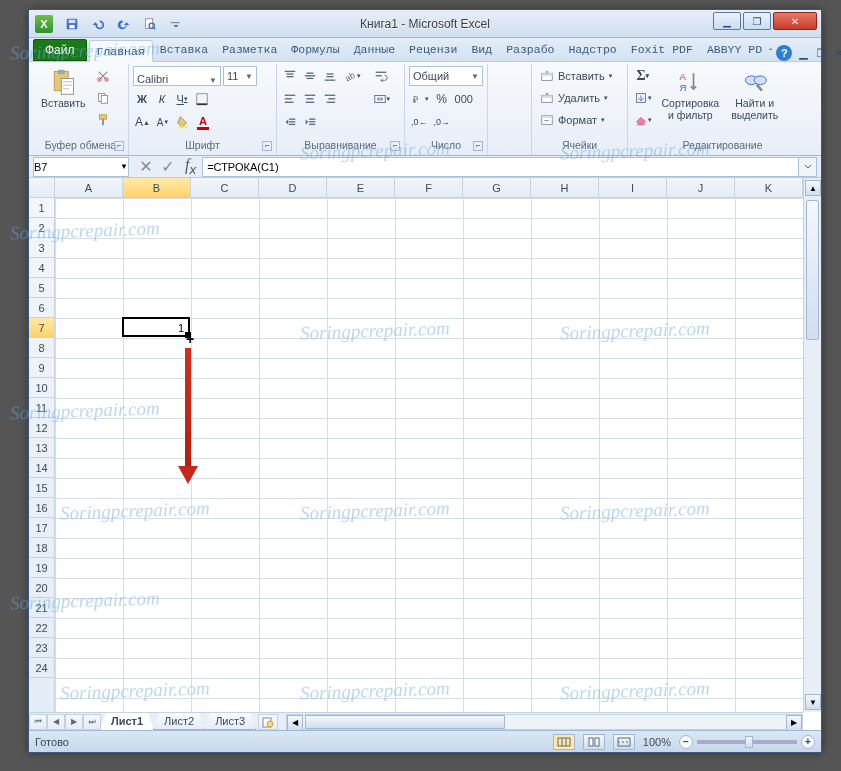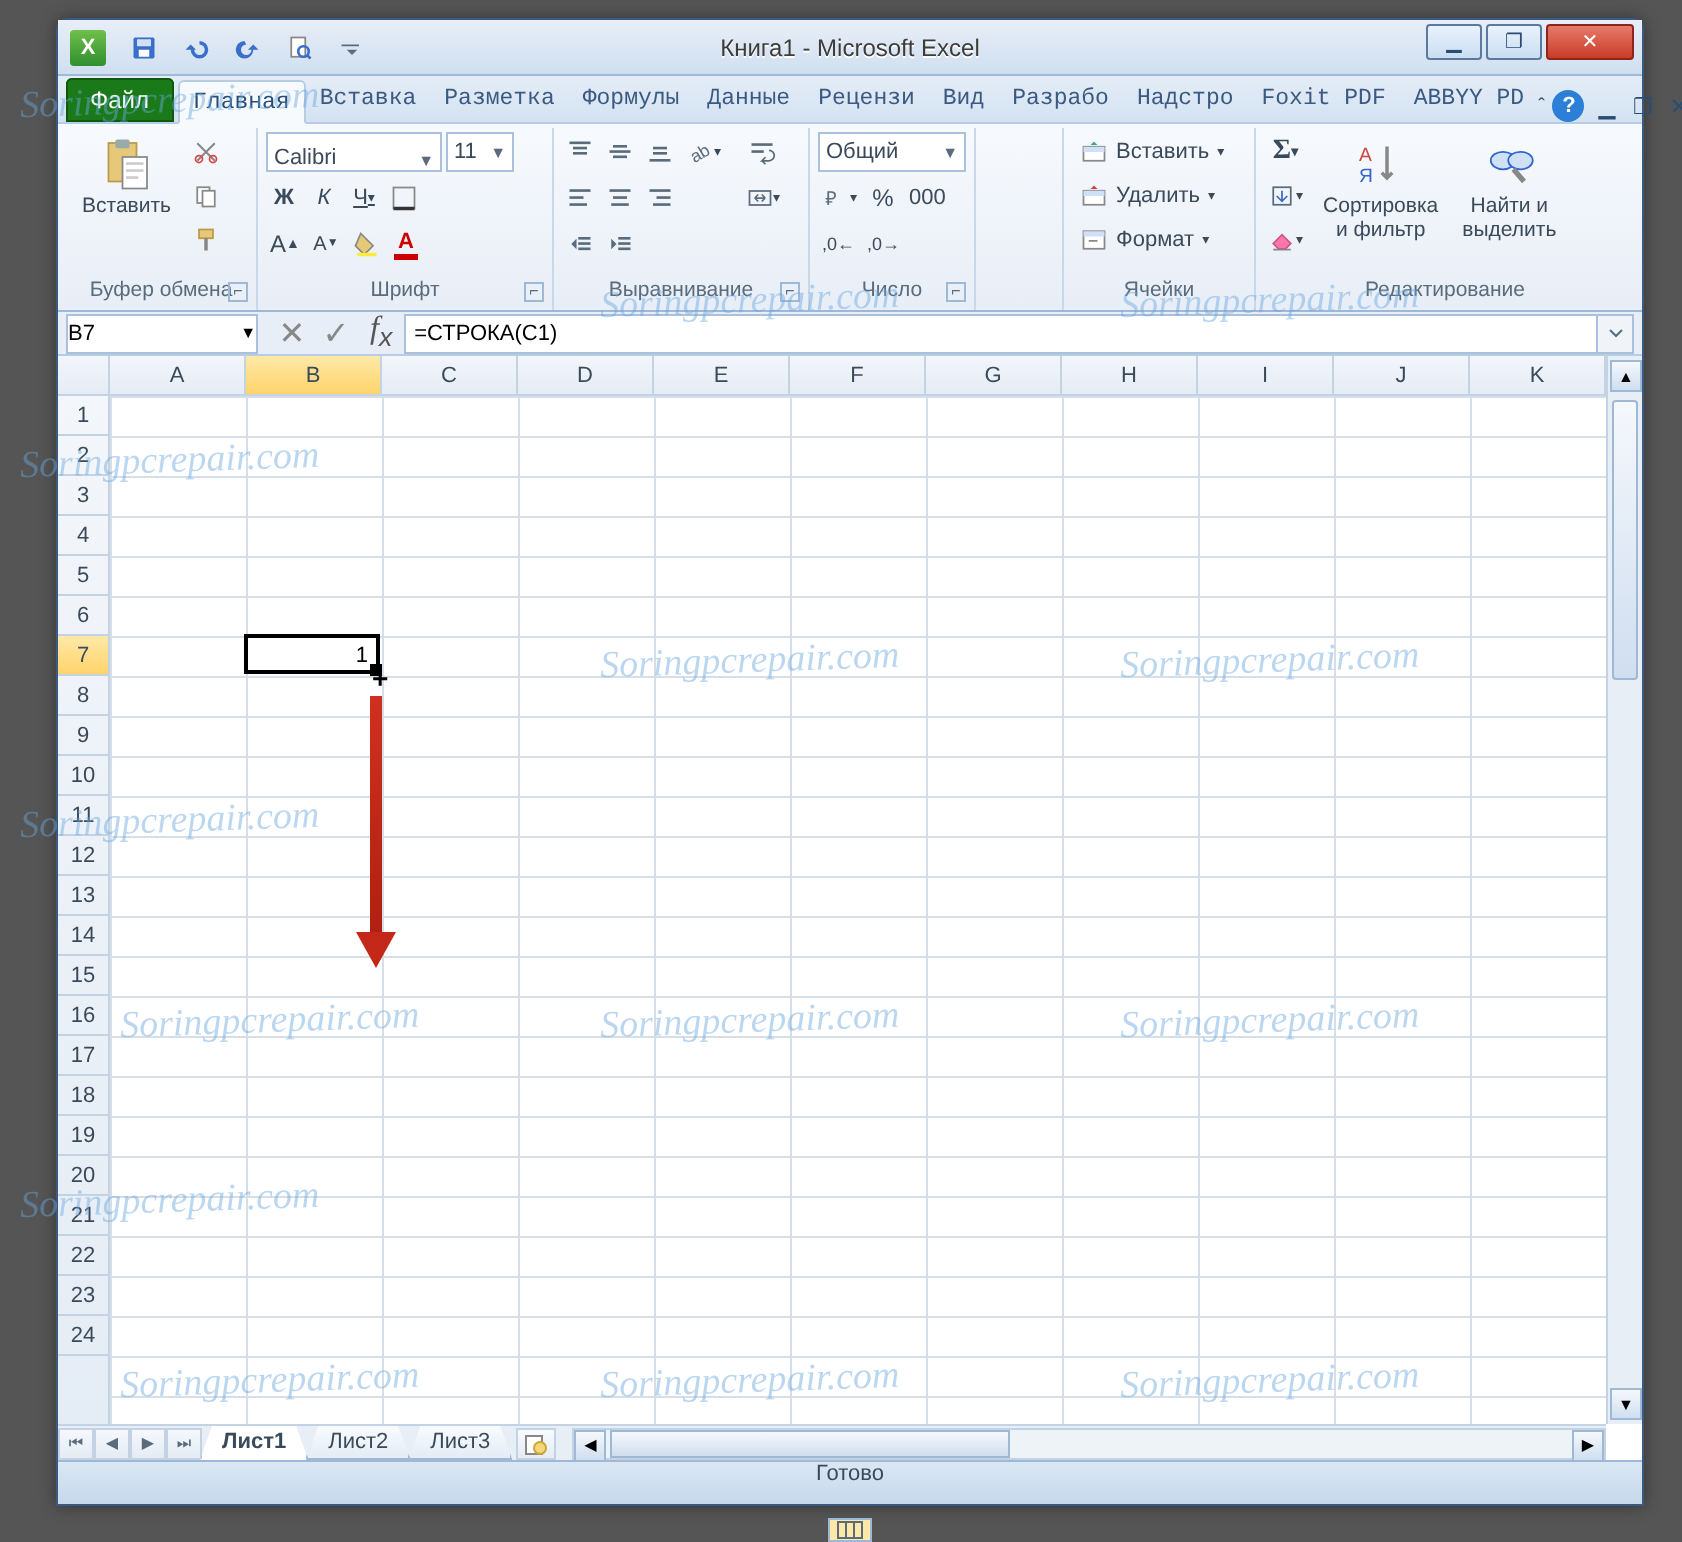--- a/index.html
+++ b/index.html
@@ -115,21 +115,21 @@
   .hscroll{position:absolute;left:0;right:18px;bottom:0;height:18px;background:#e8eef5;border-top:1px solid #c3d3e3;display:flex;align-items:center;}
   .sheettabs{display:flex;align-items:center;height:18px;}
   .navbtn{width:18px;height:16px;border:1px solid #c3d3e3;background:linear-gradient(#f5f8fc,#e4ecf5);display:flex;align-items:center;justify-content:center;font-size:8px;color:#5a6b7c;}
   .stab{height:17px;padding:0 10px;font-size:11px;border:1px solid #9fb8d6;border-top:none;background:linear-gradient(#f9fbfe,#e4ecf5);margin-left:-1px;line-height:16px;color:#3b4a5a;
     clip-path: polygon(6px 0, calc(100% - 6px) 0, 100% 100%, 0 100%);}
   .stab.active{background:#fff;font-weight:bold;border-bottom:1px solid #fff;}
   .newtab{width:20px;height:16px;border:1px solid #c3d3e3;margin-left:2px;background:linear-gradient(#f9fbfe,#e4ecf5);display:flex;align-items:center;justify-content:center;}
   .hscroll .track{flex:1;margin-left:8px;height:16px;position:relative;border:1px solid #c3d3e3;background:#eef3f8;}
   .hscroll .sbr{width:16px;height:16px;border:1px solid #9fb8d6;background:linear-gradient(#f5f8fc,#d0def0);display:flex;align-items:center;justify-content:center;font-size:8px;}
   
-  .statusbar{height:22px;background:linear-gradient(#dbe7f3,#c6d8eb);border-top:1px solid #9fb8d6;display:flex;align-items:center;font-size:11px;color:#3b4a5a;padding:0 6px;gap:8px;flex-direction:column;}
+  .statusbar{height:22px;background:linear-gradient(#dbe7f3,#c6d8eb);border-top:1px solid #9fb8d6;display:flex;align-items:center;font-size:11px;color:#3b4a5a;padding:0 6px;gap:8px;}
   .statusbar .spacer{flex:1;}
   .viewbtn{width:22px;height:16px;border:1px solid #9fb8d6;background:linear-gradient(#f5f8fc,#d0def0);display:flex;align-items:center;justify-content:center;}
   .viewbtn.active{background:#fce8a8;}
   .zoomslider{display:flex;align-items:center;gap:4px;}
   .zoomslider .zline{width:100px;height:4px;background:#aac; position:relative;}
   .zoomslider .zthumb{position:absolute;left:48px;top:-4px;width:8px;height:12px;background:linear-gradient(#f5f8fc,#d0def0);border:1px solid #9fb8d6;}
   .zbtn{width:14px;height:14px;border:1px solid #9fb8d6;border-radius:50%;text-align:center;font:bold 10px/12px Arial;background:#f5f8fc;}
   
   .wm{position:absolute;font:italic 19px "Segoe Script","Comic Sans MS",cursive;color:#6aa8e0;opacity:.45;pointer-events:none;transform:rotate(-2deg);white-space:nowrap;}
 </style>

